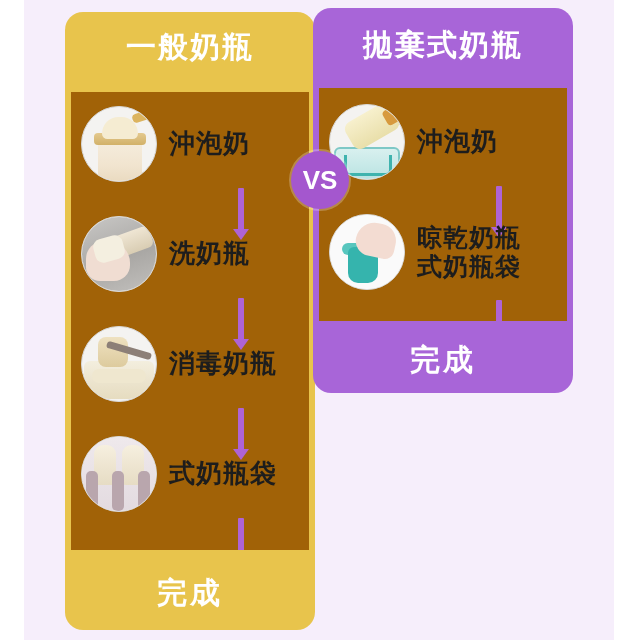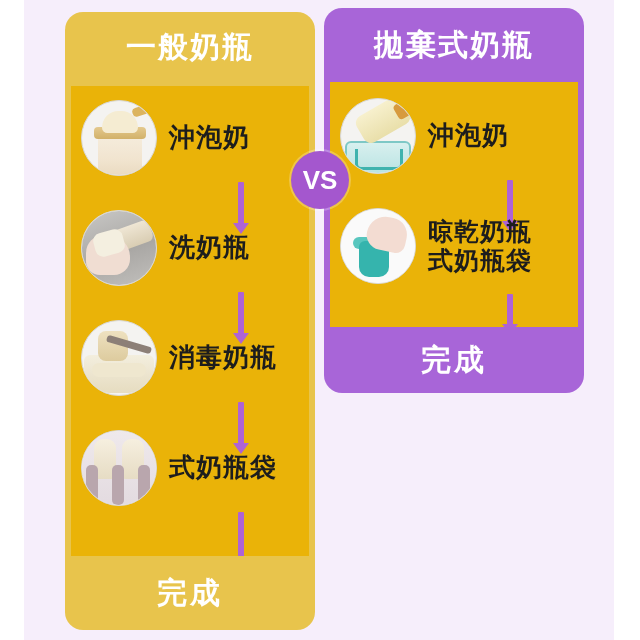--- a/index.html
+++ b/index.html
@@ -39,21 +39,21 @@
     flex-direction: column;
   }
   .card-left {
     left: 65px;
     top: 12px;
     width: 250px;
     height: 618px;
     background: #e8c44c;
   }
   .card-right {
-    left: 324px;
+    left: 313px;
     top: 8px;
     width: 260px;
     height: 385px;
     background: #a濃;
   }
   .card-right {
     background: #a865d8;
   }
 
   .card-title {
@@ -63,23 +63,23 @@
     font-weight: bold;
     letter-spacing: 2px;
     font-size: 30px;
     line-height: 1;
   }
   .card-left .card-title { padding: 20px 0 20px 0; }
   .card-right .card-title { padding: 22px 0 18px 0; }
 
   .card-body {
     flex: 1 1 auto;
-    background: #eab308;
+    background: #a16207;
     position: relative;
-    margin: 4px 6px;
+    margin: 10px 6px;
     overflow: hidden;
   }
   .card-footer {
     flex: 0 0 auto;
     text-align: center;
     color: #ffffff;
     font-weight: bold;
     letter-spacing: 3px;
     font-size: 30px;
     line-height: 1;

